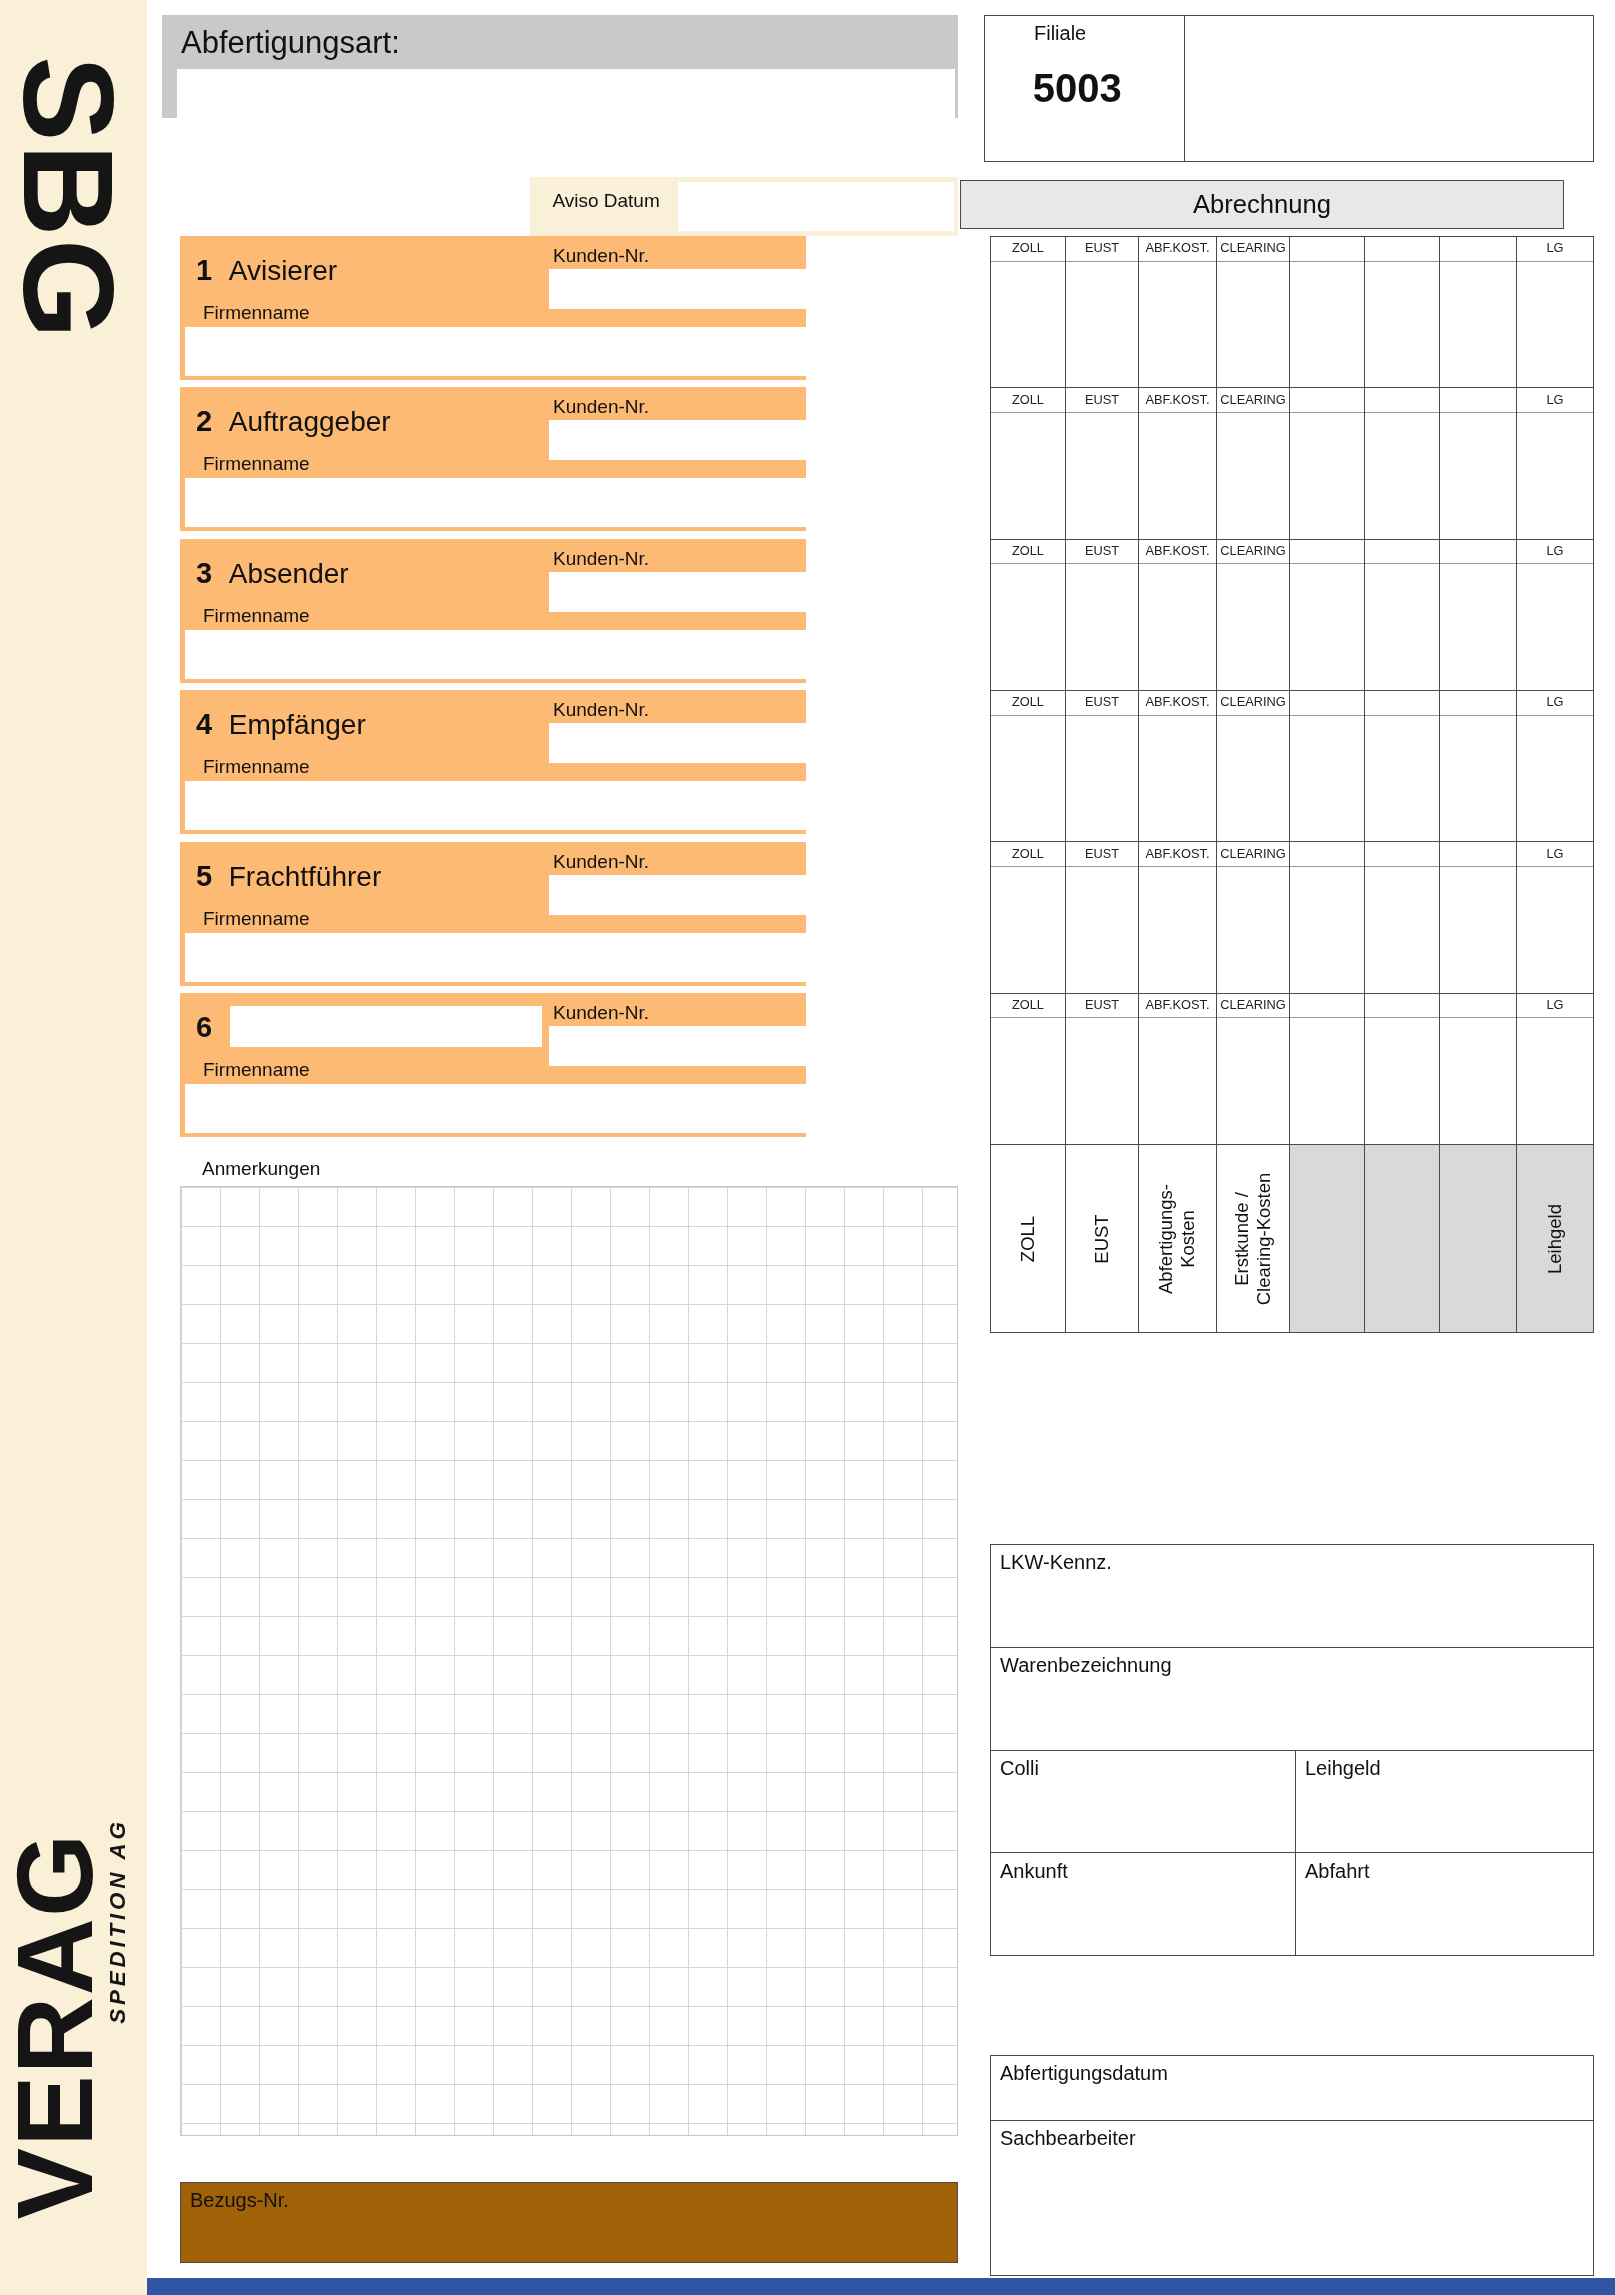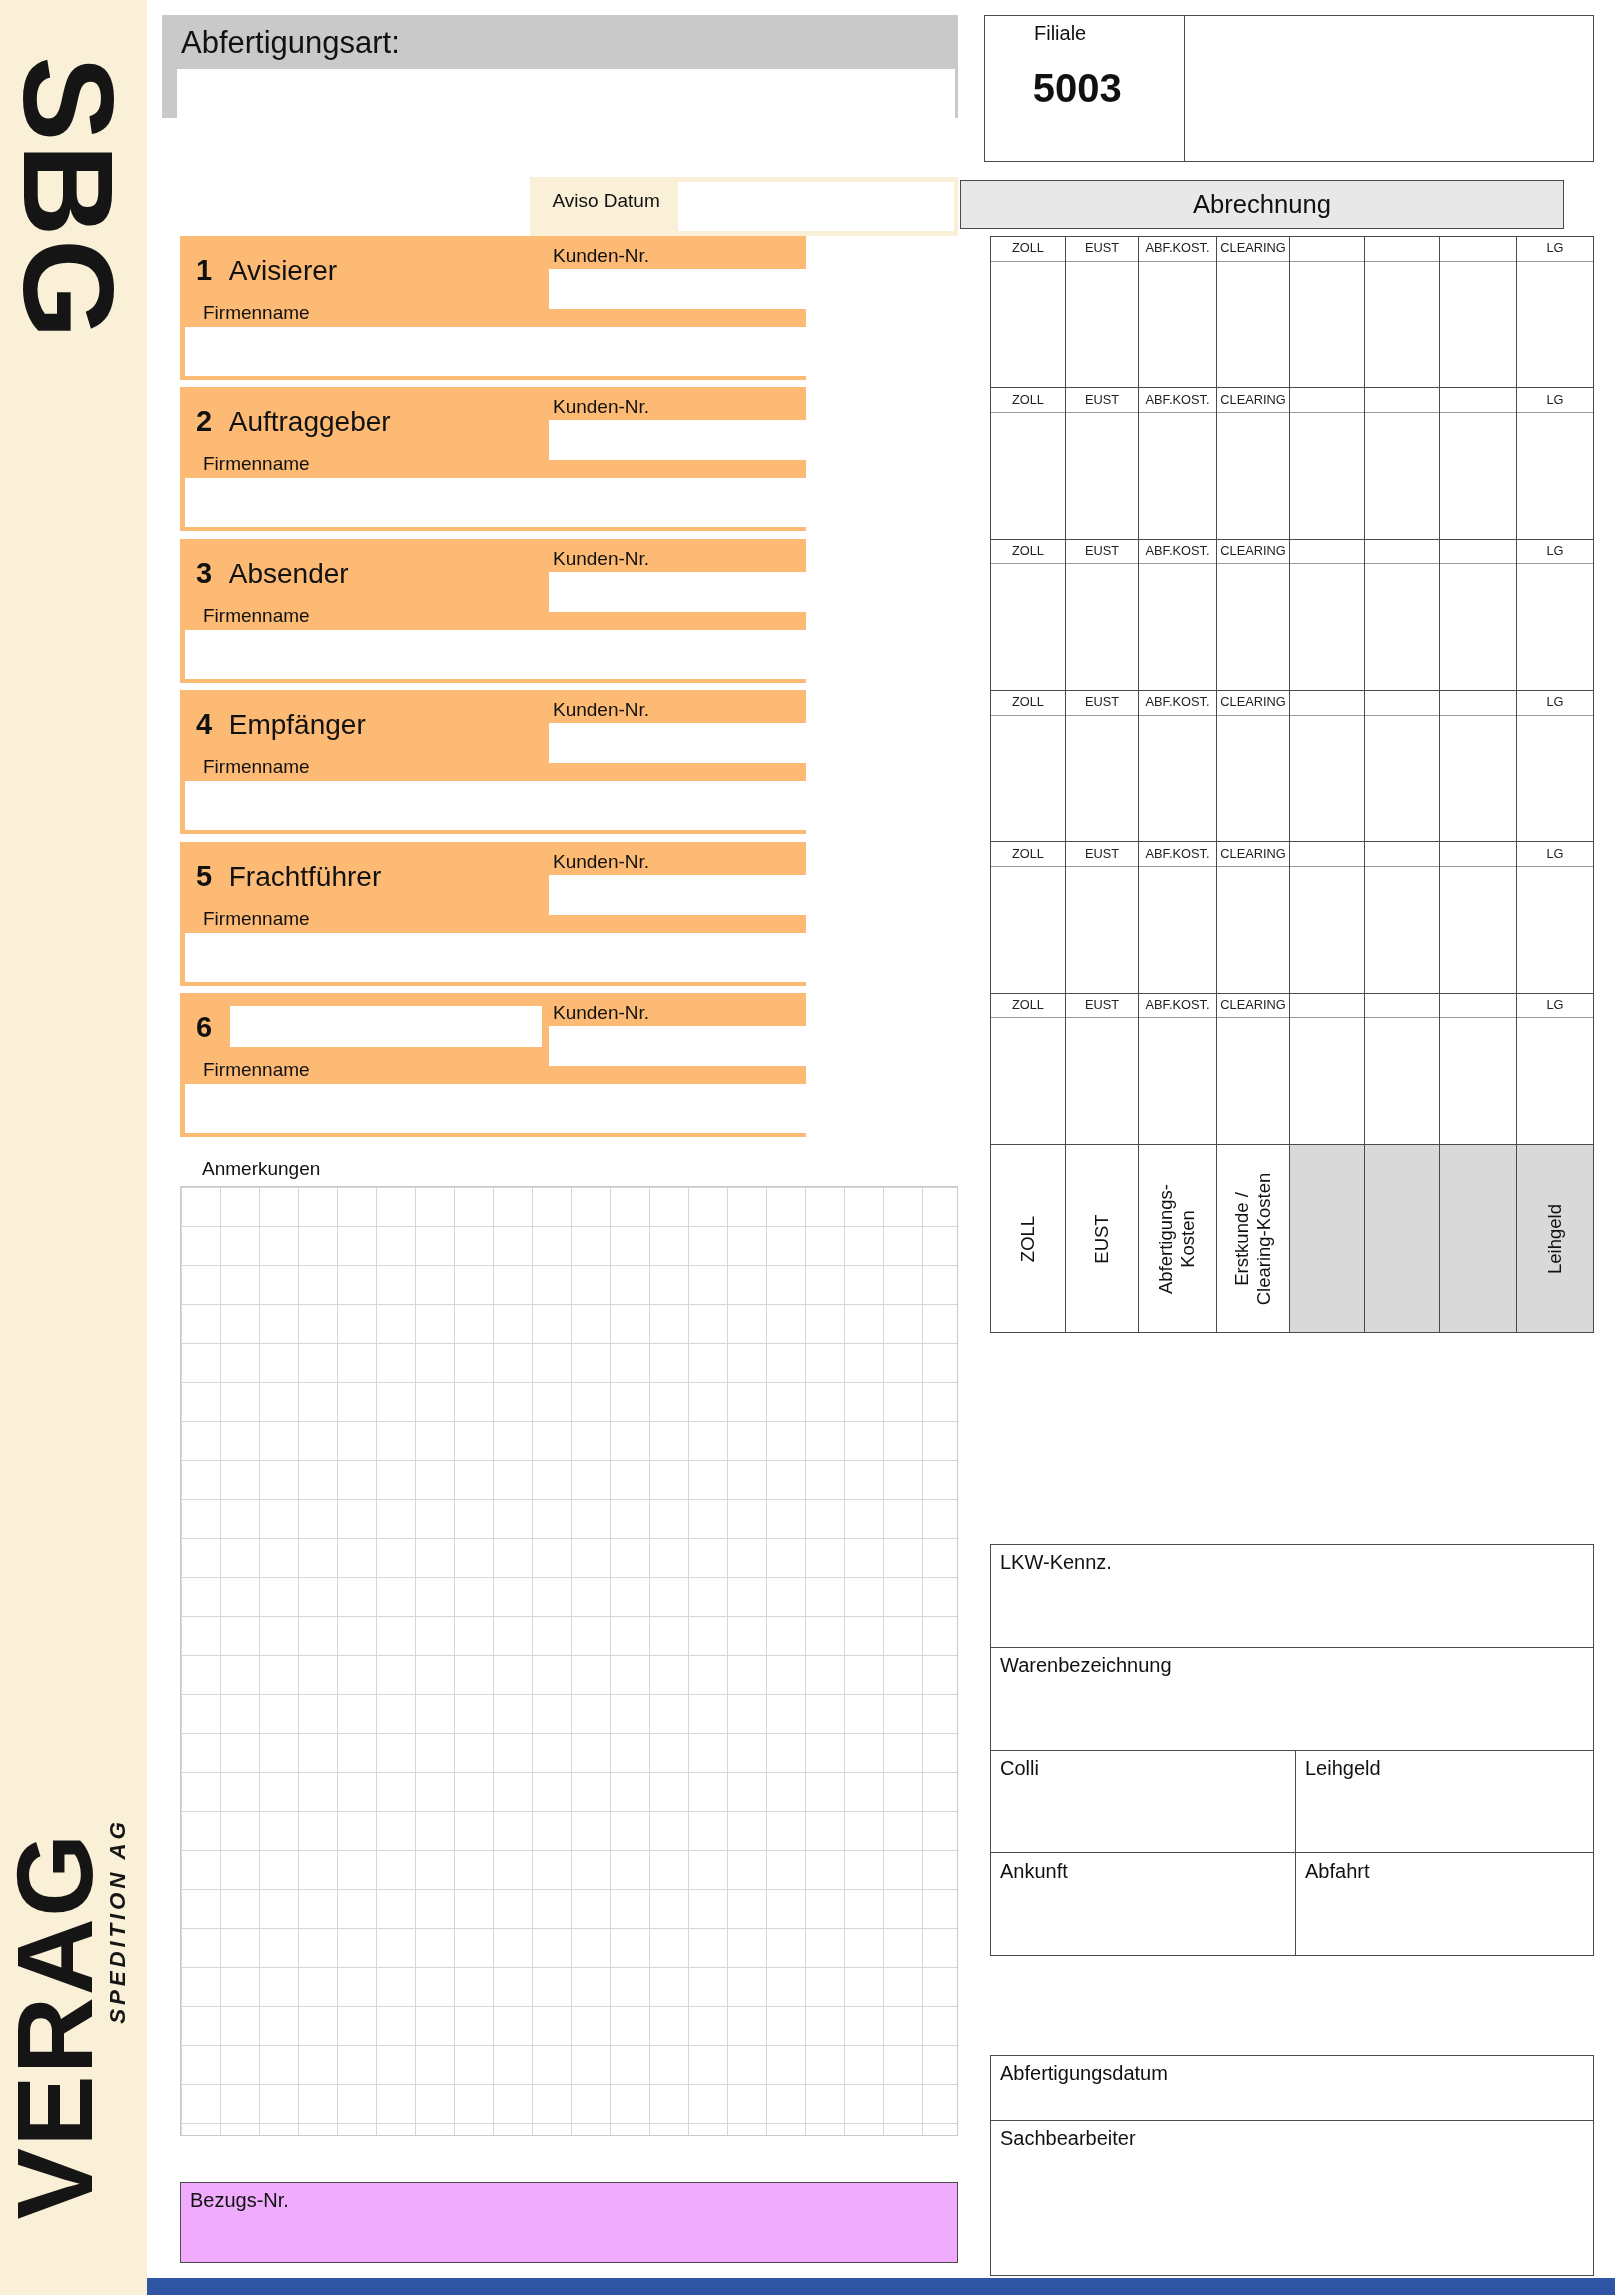--- a/index.html
+++ b/index.html
@@ -83,21 +83,21 @@
   .ship-row:last-child { border-bottom:none; }
   .ship-cell-l { width:304px; border-right:1.3px solid #4a4a4a; position:relative; }
   .ship-cell-r { flex:1; position:relative; }
 
   
   .proc-group { position:absolute; left:990px; top:2055px; width:604px; height:221px; border:1.3px solid #4a4a4a; box-sizing:border-box; display:flex; flex-direction:column; background:#fff; }
   .proc-row1 { height:64px; border-bottom:1.3px solid #4a4a4a; position:relative; }
   .proc-row2 { flex:1; position:relative; }
 
   
-  .bezugs-box { position:absolute; left:180px; top:2182px; width:778px; height:81px; border:1.3px solid #4a4a4a; box-sizing:border-box; background:#f0abfc;padding-left:40px; }
+  .bezugs-box { position:absolute; left:180px; top:2182px; width:778px; height:81px; border:1.3px solid #4a4a4a; box-sizing:border-box; background:#a16207;padding-left:40px; }
 
   .footer-bar { position:absolute; left:147px; top:2278px; width:1469px; height:18px; background:#2f55a4; }
 </style>
 </head>
 <body>
 
 <div class="page">
 
   <div class="sidebar"></div>
 

